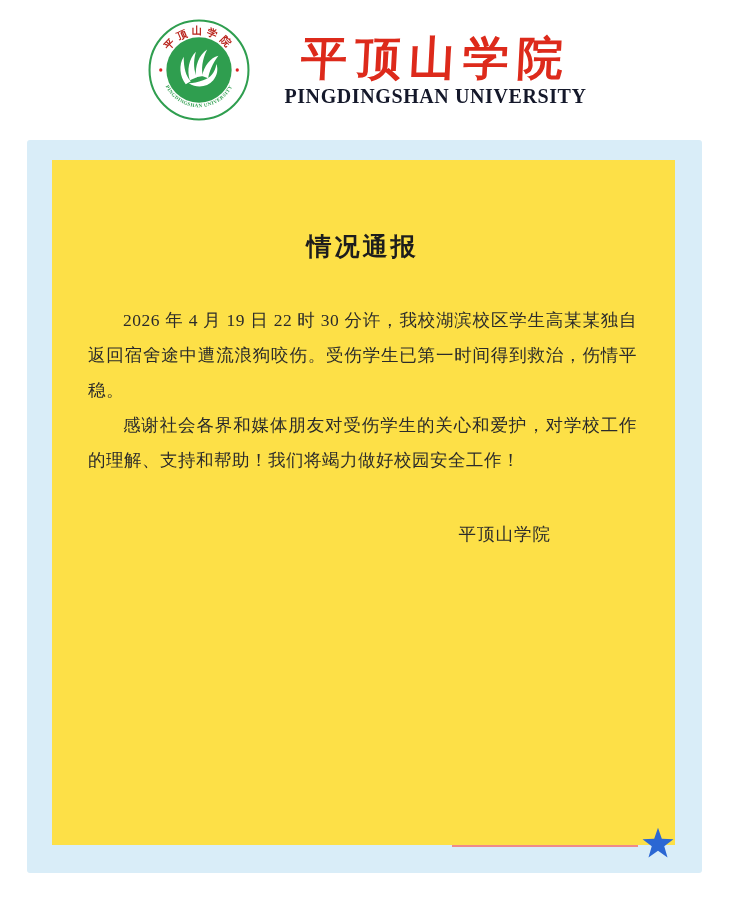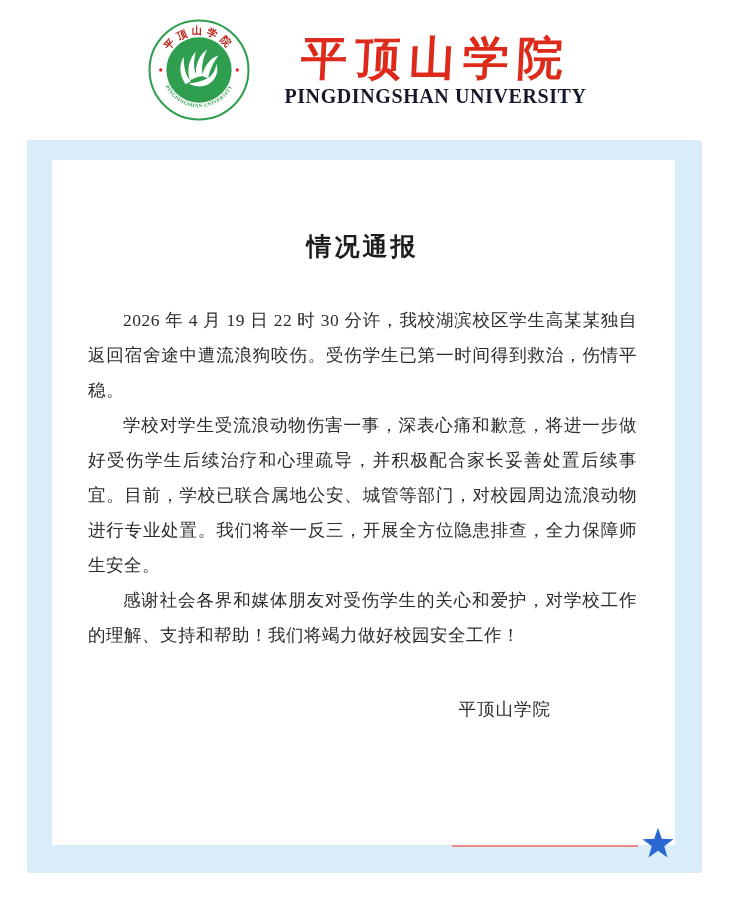--- a/index.html
+++ b/index.html
@@ -40,21 +40,21 @@
 
   
   .frame {
     position:absolute; left:27px; top:140px;
     width:675px; height:733px;
     background:#d9edf8;
     border-radius:3px;
   }
   .card {
     position:absolute; left:25px; top:20px; right:27px; bottom:28px;
-    background:#ffffff;
+    background:#fde047;
   }
   .card-inner { padding:70px 38px 0 36px; }
 
   .notice-title {
     text-align:center;
     font-size:25px; font-weight:bold;
     color:#1d1d1d;
     letter-spacing:3px;
     margin-bottom:40px;
   }
@@ -137,21 +137,20 @@
   </header>
 
   <div class="frame">
     <div class="card">
 
       <div class="card-inner">
         <h1 class="notice-title">情况通报</h1>
 
         <div class="body-text">
           <p>2026 年 4 月 19 日 22 时 30 分许，我校湖滨校区学生高某某独自返回宿舍途中遭流浪狗咬伤。受伤学生已第一时间得到救治，伤情平稳。</p>
-          <p>学校对学生受流浪动物伤害一事，深表心痛和歉意，将进一步做好受伤学生后续治疗和心理疏导，并积极配合家长妥善处置后续事宜。目前，学校已联合属地公安、城管等部门，对校园周边流浪动物进行专业处置。我们将举一反三，开展全方位隐患排查，全力保障师生安全。</p>
           <p>感谢社会各界和媒体朋友对受伤学生的关心和爱护，对学校工作的理解、支持和帮助！我们将竭力做好校园安全工作！</p>
         </div>
 
         <div class="signature">
           <div class="signature-inner">
             <div>平顶山学院</div>
           </div>
         </div>
       </div>
 

